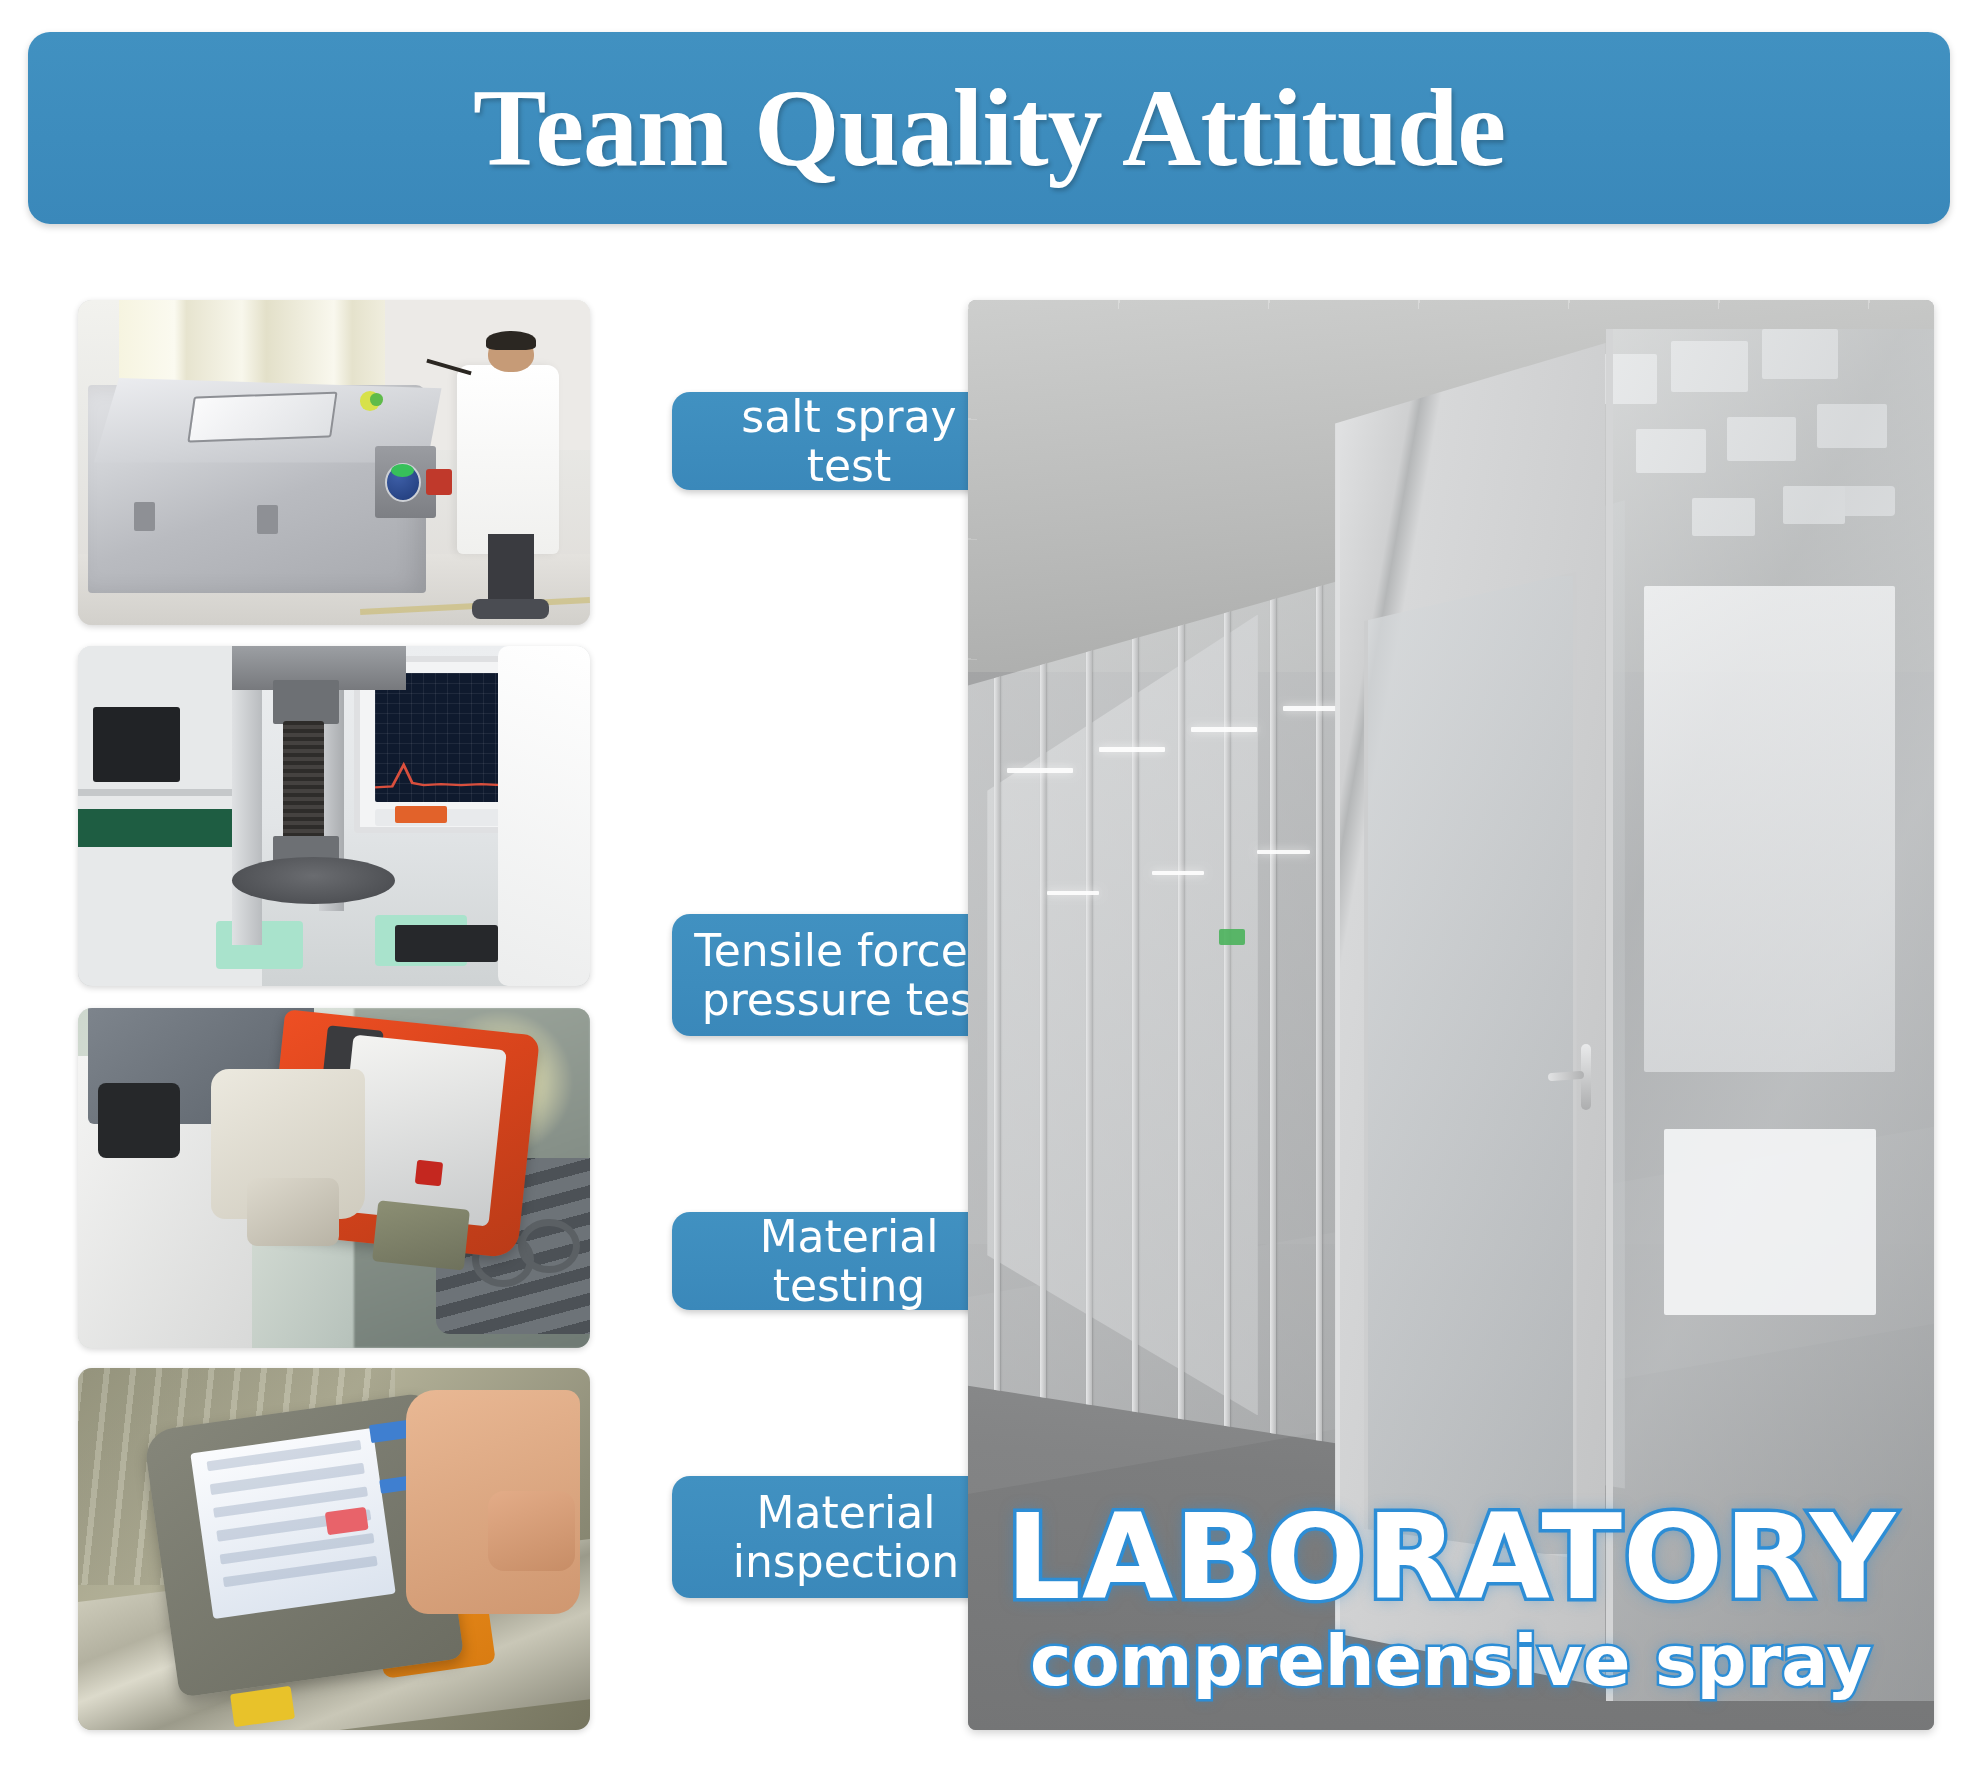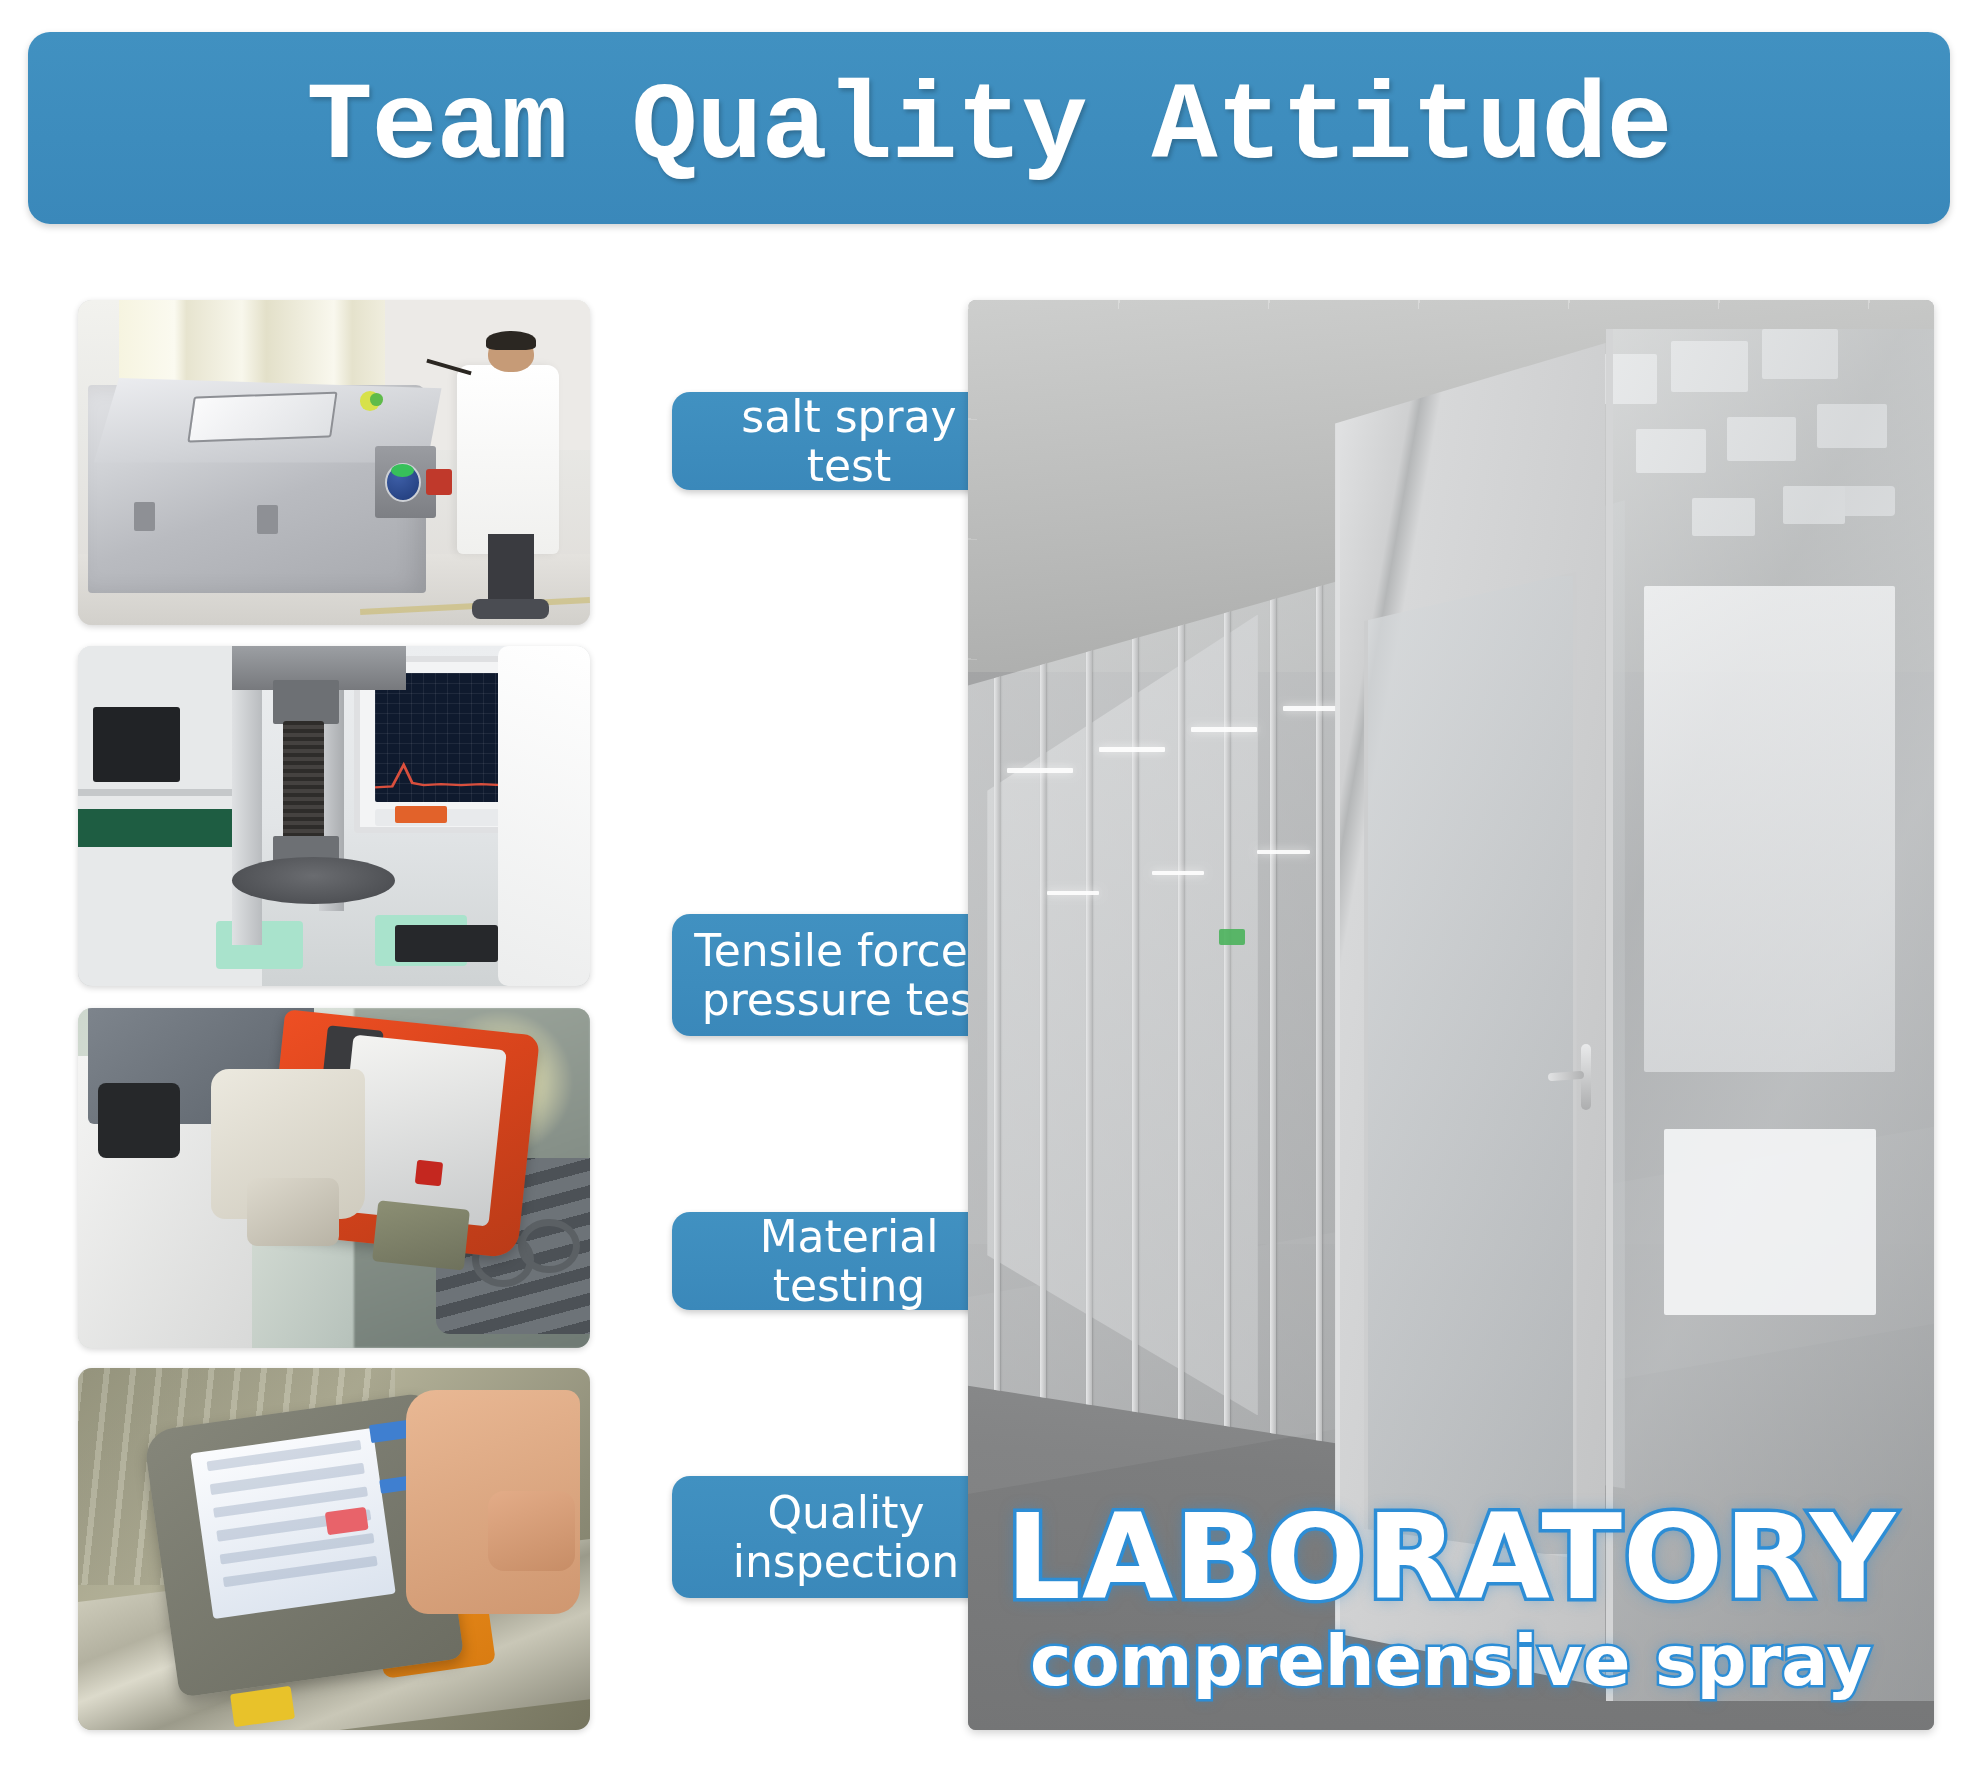--- a/index.html
+++ b/index.html
@@ -29,21 +29,21 @@
     height: 192px;
     background: linear-gradient(180deg, #4191c1 0%, #3d8cbd 55%, #3a88ba 100%);
     border-radius: 22px;
     box-shadow: 0 3px 7px rgba(0,0,0,0.18);
     display: flex;
     align-items: center;
     justify-content: center;
   }
   .header-title {
     color: #ffffff;
-    font-family: Liberation Mono, monospace;
+    font-family: Liberation Serif, serif;
     font-size: 110px;
     font-weight: bold;
     letter-spacing: -1px;
     line-height: 1;
     text-shadow: 2px 3px 4px rgba(0,0,0,0.22);
     white-space: nowrap;
   }
 
   
   .left-col {
@@ -492,21 +492,21 @@
             </div>
             <div class="p4-sred"></div>
           </div>
           <div class="p4-sblue1"></div>
           <div class="p4-sblue2"></div>
           <div class="p4-yellow"></div>
           <div class="p4-hand"></div>
           <div class="p4-thumb"></div>
         </div>
       </div>
-      <div class="pill two-line pl3">Quality
+      <div class="pill two-line pl3">Material
 inspection</div>
     </div>
 
   </div>
 
   <div class="right-photo">
     <div class="lab-ceiling"></div>
     <div class="lab-ceilgrid"></div>
     <div class="lab-floor"></div>
 

